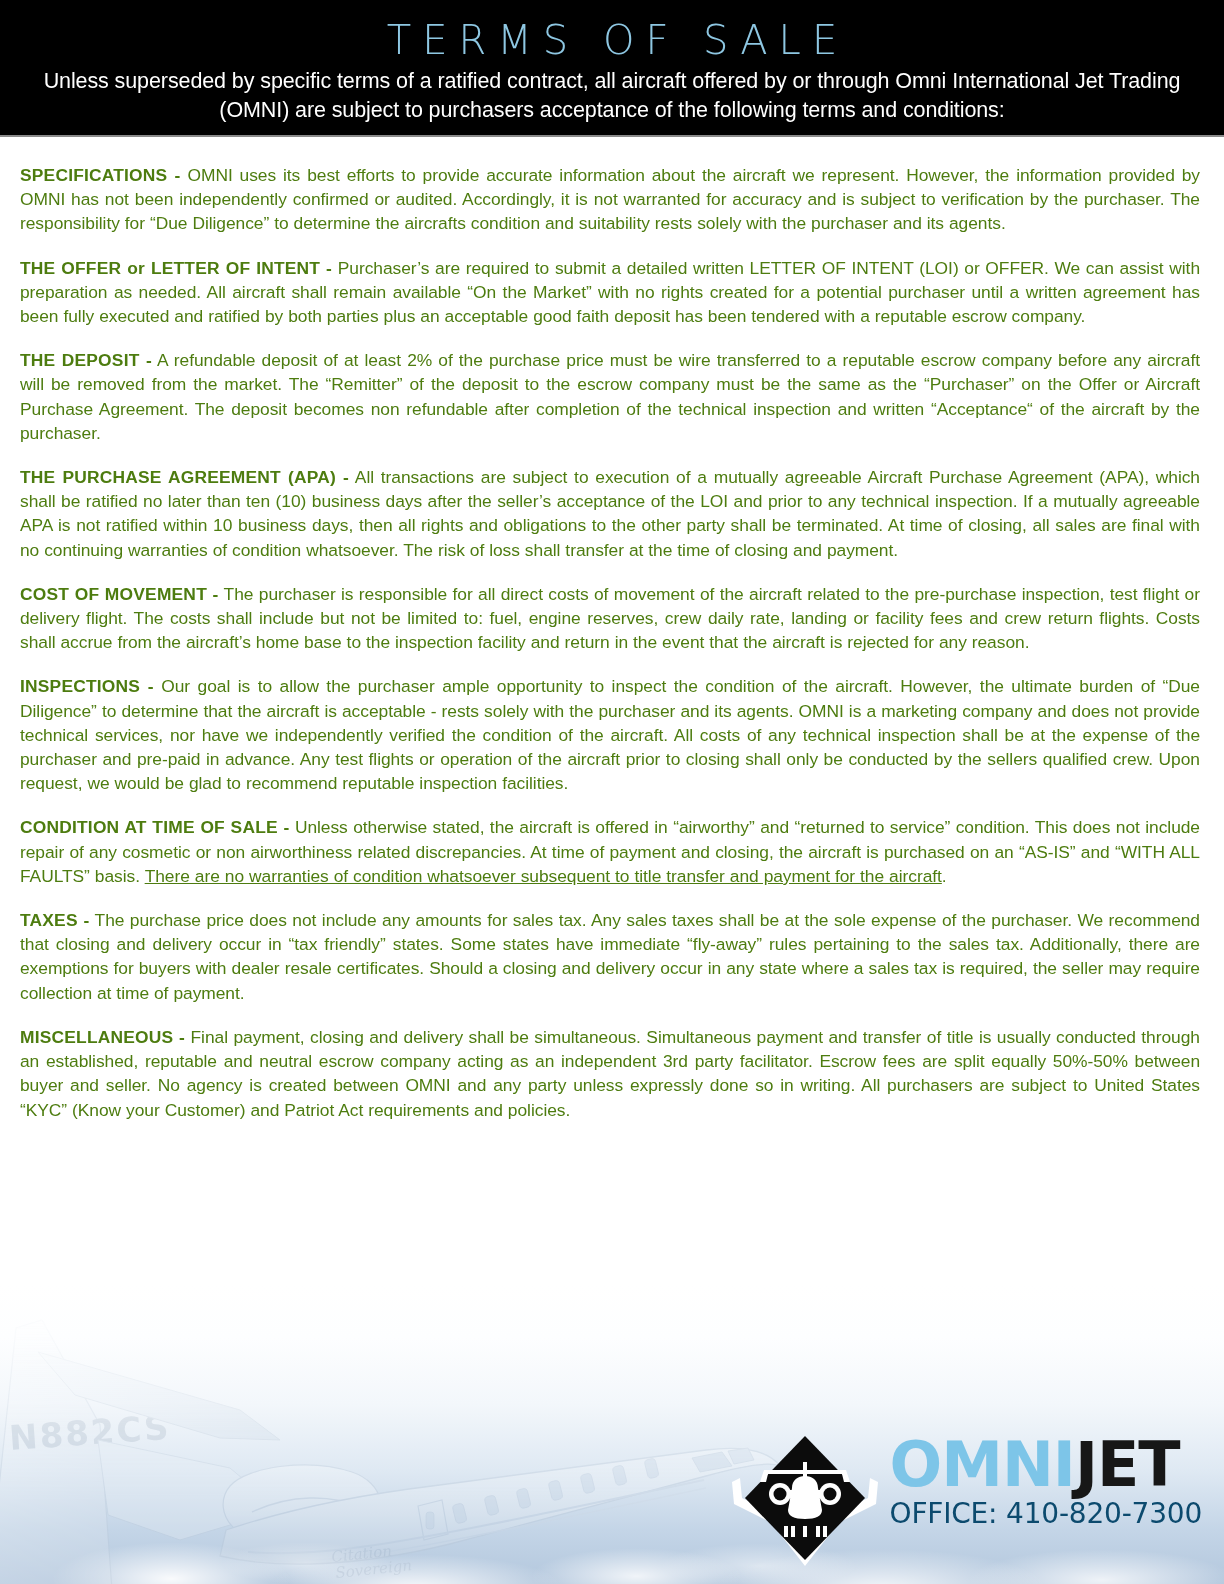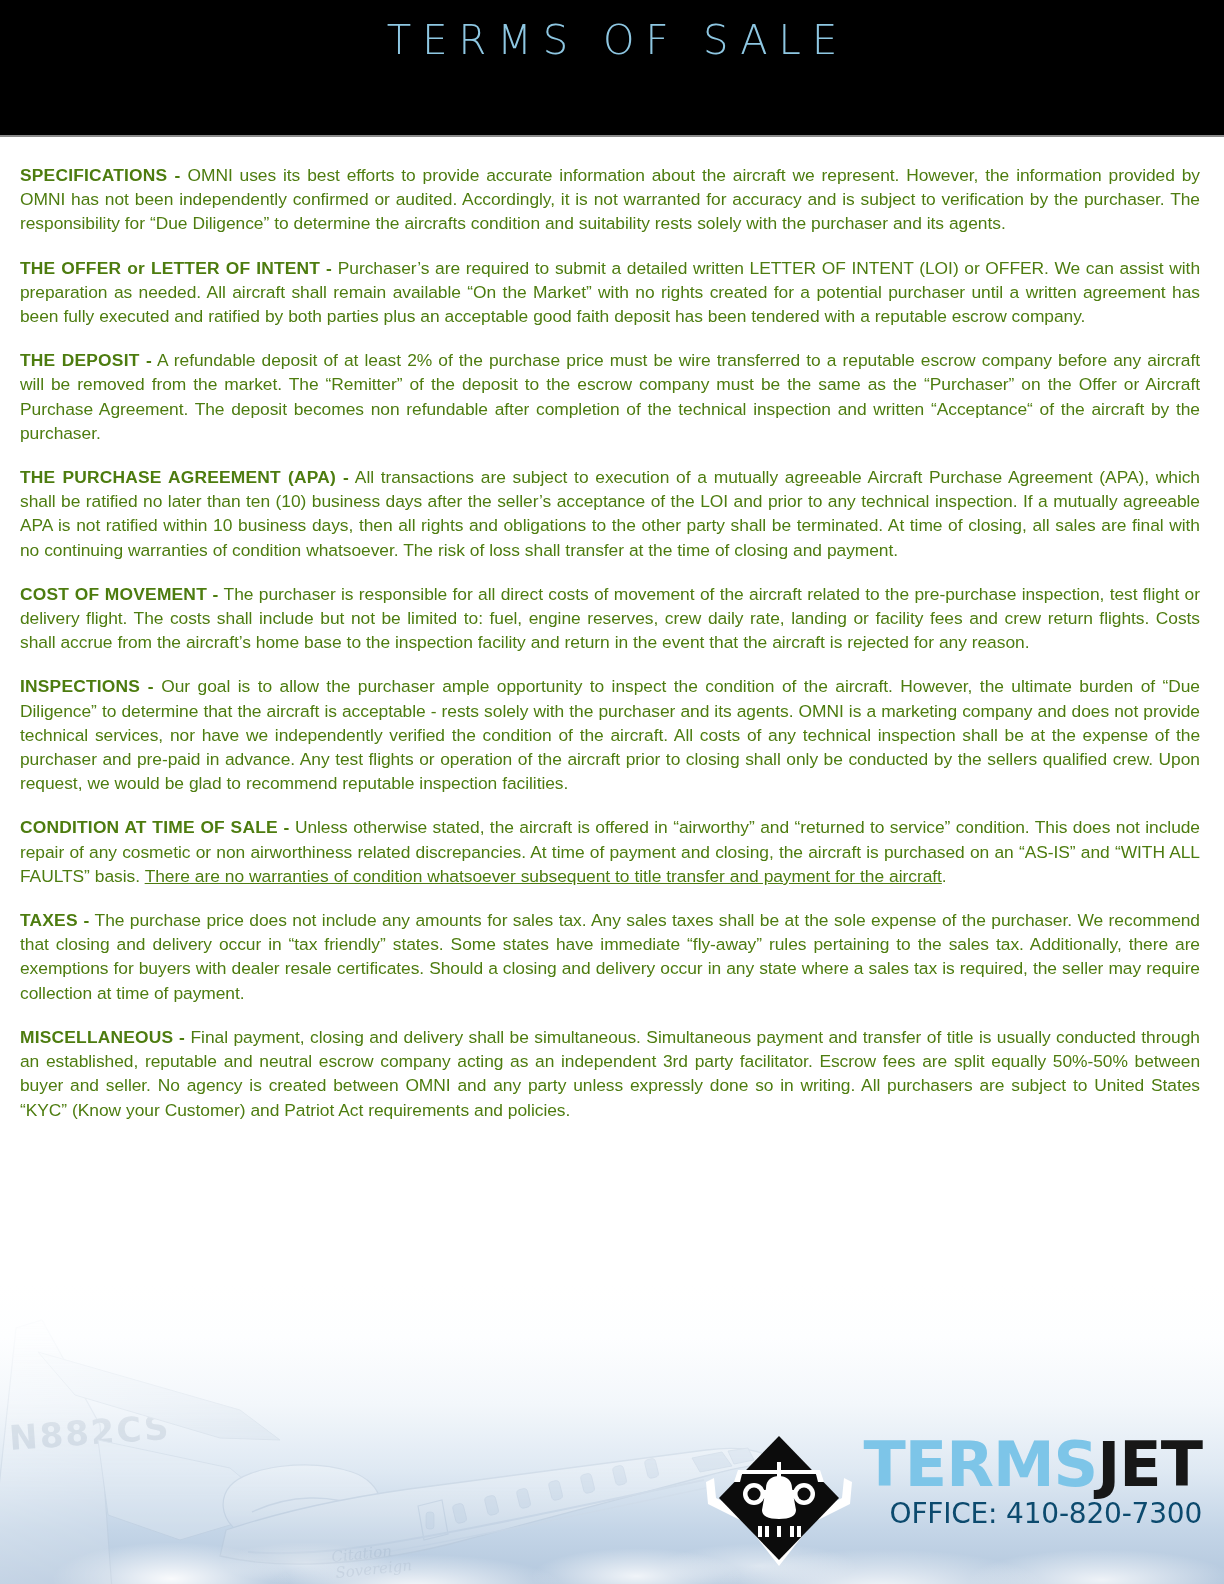--- a/index.html
+++ b/index.html
@@ -180,20 +180,21 @@
     letter-spacing: -0.2px;
   }
 </style>
 </head>
 <body>
 
 <div class="page">
 
   <div class="header">
     <div class="header-title">TERMS OF SALE</div>
+    <div class="header-subtitle">Unless superseded by specific terms of a ratified contract, all aircraft offered by or through Omni International Jet Trading (OMNI) are subject to purchasers acceptance of the following terms and conditions:</div>
     <div class="header-rule"></div>
   </div>
 
   <div class="body-area">
 
     <p class="clause">
       <span class="clause-heading">SPECIFICATIONS -</span><span> OMNI uses its best efforts to provide accurate information about the aircraft we represent. However, the information provided by OMNI has not been independently confirmed or audited. Accordingly, it is not warranted for accuracy and is subject to verification by the purchaser. The responsibility for “Due Diligence” to determine the aircrafts condition and suitability rests solely with the purchaser and its agents.</span>
     </p>
 
     <p class="clause">
@@ -333,21 +334,21 @@
           <rect x="54" y="100" width="4" height="11" fill="#ffffff"></rect>
           <rect x="61" y="100" width="4" height="11" fill="#ffffff"></rect>
           <rect x="73" y="100" width="4" height="11" fill="#ffffff"></rect>
           <rect x="86" y="100" width="4" height="11" fill="#ffffff"></rect>
           <rect x="93" y="100" width="4" height="11" fill="#ffffff"></rect>
         </svg>
       </div>
 
       <div class="logo-text">
         <div class="wordmark">
-          <span class="omni">TERMS</span><span class="jet">JET</span>
+          <span class="omni">OMNI</span><span class="jet">JET</span>
         </div>
         <div class="contact-line">OFFICE: 410-820-7300</div>
       </div>
 
     </div>
   </div>
 
 </div>
 
 </body></html>

